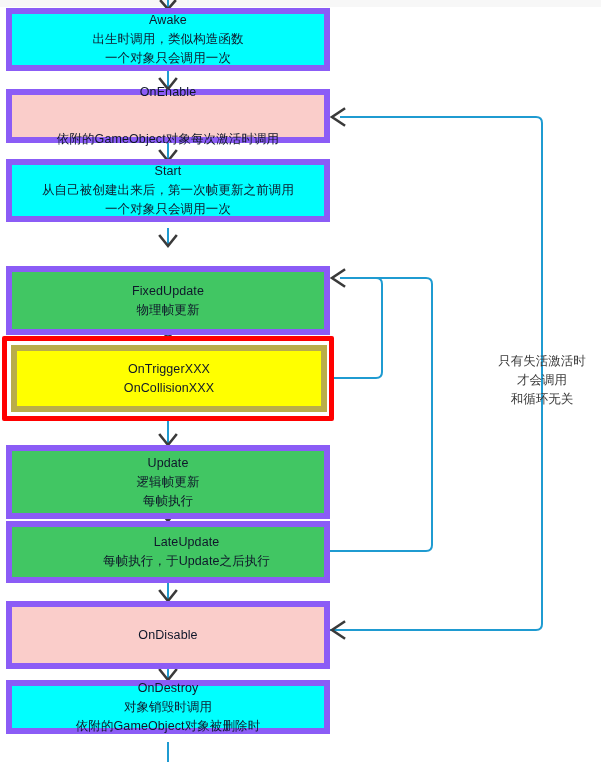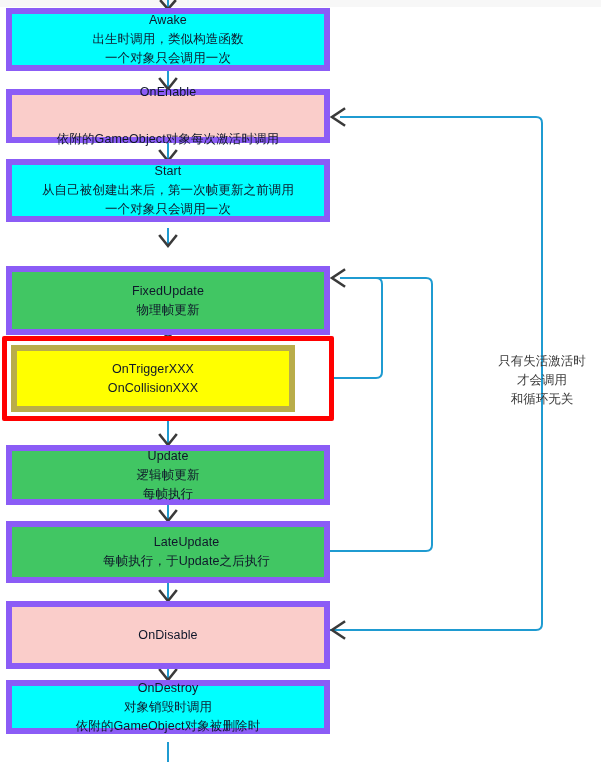--- a/index.html
+++ b/index.html
@@ -149,26 +149,26 @@
     <span class="ln">一个对象只会调用一次</span>
   </div>
 
   <div class="node n-green" style="top:246px;height:69px;margin-top:20px;">
     <span class="ln title">FixedUpdate</span>
     <span class="ln">物理帧更新</span>
   </div>
 
   <div class="hl-frame" style="left:2px;top:336px;width:332px;height:85px;"></div>
   <div class="hl-gap" style="left:7px;top:341px;width:322px;height:75px;"></div>
-  <div class="node n-yellow" style="left:11px;top:345px;width:284px;height:67px;">
+  <div class="node n-yellow" style="left:11px;top:345px;width:316px;height:67px;">
     <span class="ln title">OnTriggerXXX</span>
     <span class="ln">OnCollisionXXX</span>
   </div>
 
-  <div class="node n-green" style="top:445px;height:60px;">
+  <div class="node n-green" style="top:445px;height:74px;">
     <span class="ln title">Update</span>
     <span class="ln">逻辑帧更新</span>
     <span class="ln">每帧执行</span>
   </div>
 
   <div class="node n-green" style="top:521px;height:62px;padding-left:37px;">
     <span class="ln title">LateUpdate</span>
     <span class="ln">每帧执行，于Update之后执行</span>
   </div>
 

